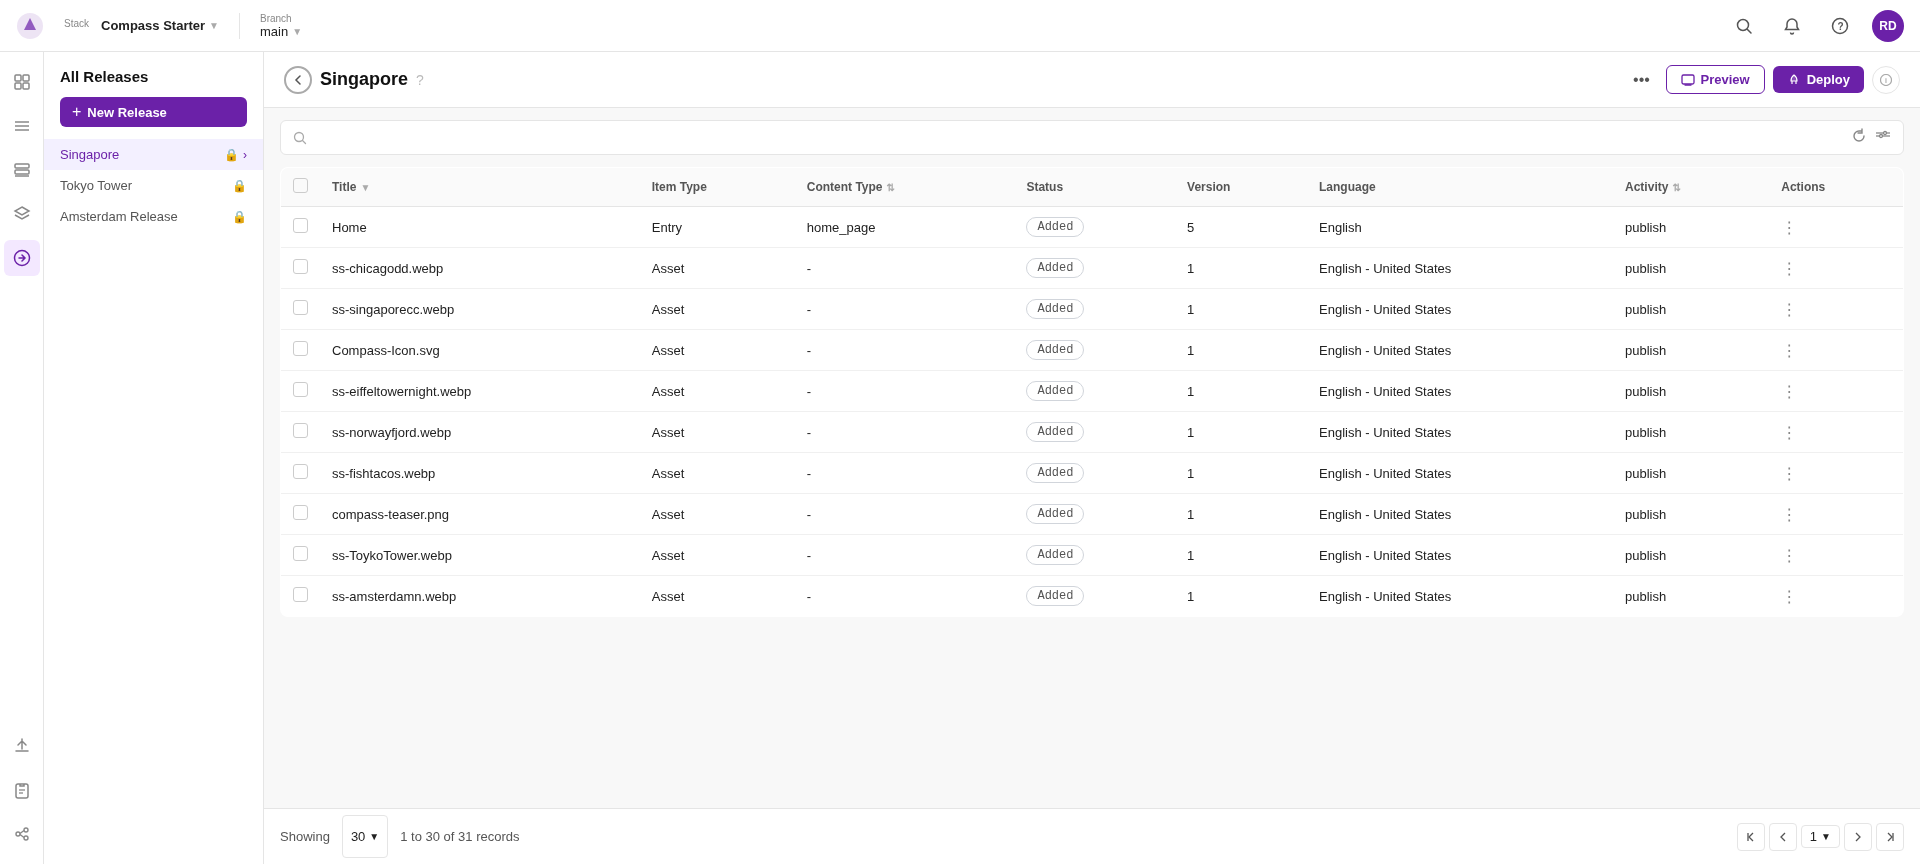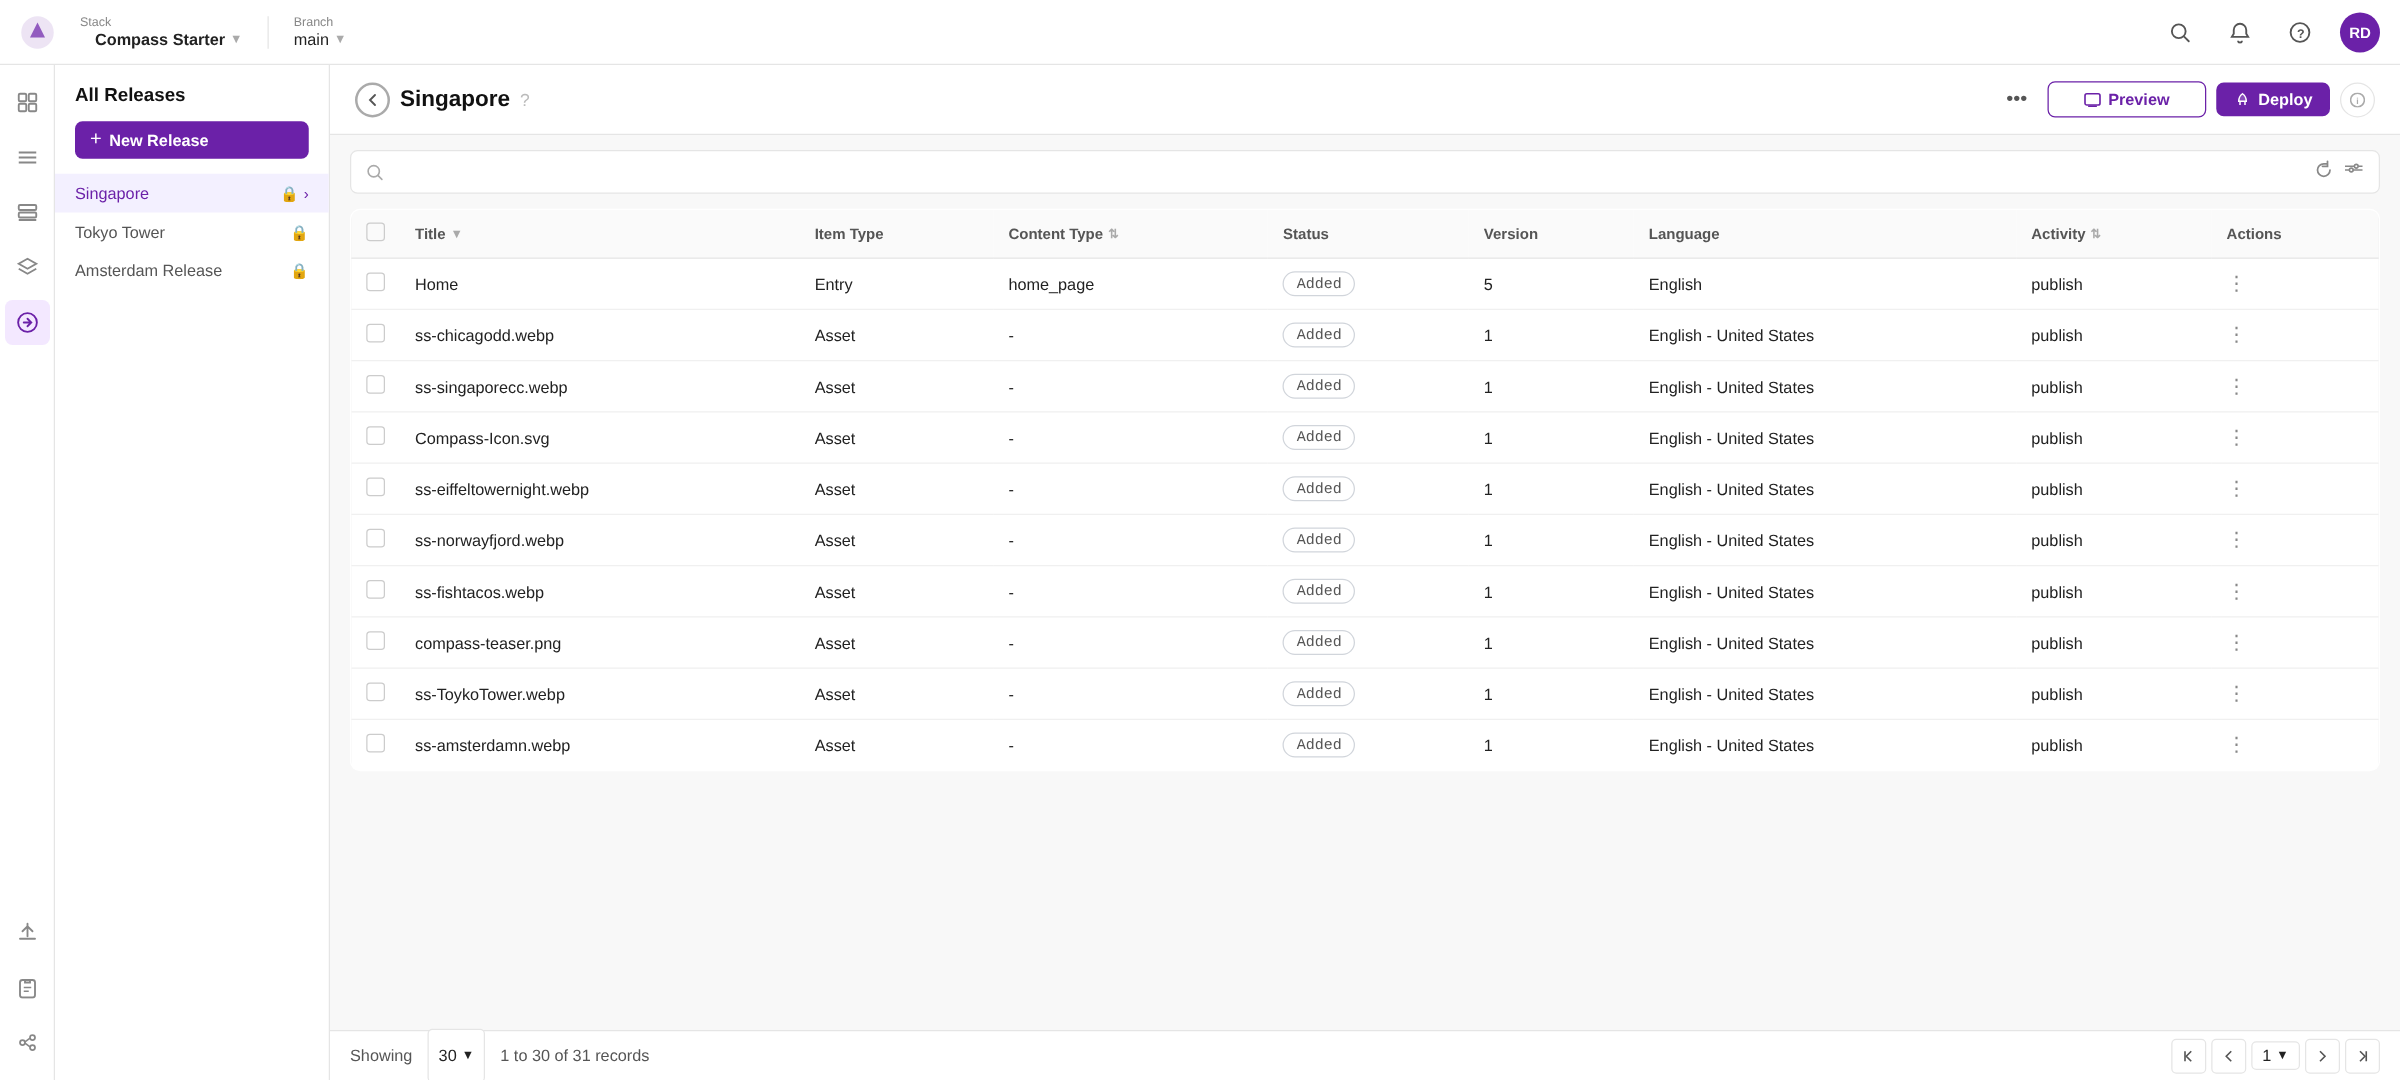--- a/index.html
+++ b/index.html
@@ -10,21 +10,21 @@
       height: 52px;
       background: #fff;
       border-bottom: 1px solid #e5e5e5;
       display: flex;
       align-items: center;
       padding: 0 16px;
       justify-content: space-between;
       flex-shrink: 0;
     }
     .topbar-left { display: flex; align-items: center; gap: 20px; }
-    .stack-info { display: flex; flex-direction: column; }
+    .stack-info { display: flex; flex-direction: row; }
     .stack-label { font-size: 10px; color: #888; }
     .stack-name { font-size: 13px; font-weight: 600; color: #222; display: flex; align-items: center; gap: 4px; margin-left: 12px; }
     .branch-info { display: flex; flex-direction: column; padding-left: 20px; border-left: 1px solid #e5e5e5; }
     .branch-label { font-size: 10px; color: #888; }
     .branch-name { font-size: 13px; font-weight: 500; color: #222; display: flex; align-items: center; gap: 4px; }
     .topbar-right { display: flex; align-items: center; gap: 16px; }
     .icon-btn { width: 32px; height: 32px; display: flex; align-items: center; justify-content: center; cursor: pointer; color: #555; font-size: 18px; border: none; background: none; border-radius: 4px; }
     .avatar { width: 32px; height: 32px; background: #6b21a8; border-radius: 50%; display: flex; align-items: center; justify-content: center; color: #fff; font-size: 12px; font-weight: 700; }
 
     
@@ -103,21 +103,21 @@
     .content-header-left { display: flex; align-items: center; gap: 8px; }
     .back-btn { width: 28px; height: 28px; border: 2px solid #aaa; border-radius: 50%; display: flex; align-items: center; justify-content: center; cursor: pointer; color: #555; font-size: 13px; }
     .content-title { font-size: 18px; font-weight: 700; color: #111; }
     .help-icon { color: #bbb; cursor: pointer; font-size: 14px; }
     .content-header-right { display: flex; align-items: center; gap: 8px; }
     .more-btn { width: 32px; height: 32px; display: flex; align-items: center; justify-content: center; cursor: pointer; color: #555; border: none; background: none; border-radius: 4px; font-size: 16px; }
     .preview-btn {
       display: flex; align-items: center; gap: 6px;
       border: 1px solid #6b21a8; color: #6b21a8;
       background: #fff; border-radius: 6px;
-      padding: 6px 28px; font-size: 13px; font-weight: 600;
+      padding: 6px 14px; font-size: 13px; font-weight: 600;
       cursor: pointer;
     }
     .deploy-btn {
       display: flex; align-items: center; gap: 6px;
       background: #6b21a8; color: #fff;
       border: none; border-radius: 6px;
       padding: 6px 14px; font-size: 13px; font-weight: 600;
       cursor: pointer;
     }
     .info-btn { width: 28px; height: 28px; display: flex; align-items: center; justify-content: center; cursor: pointer; color: #aaa; border: 1px solid #e5e5e5; border-radius: 50%; background: #fff; font-size: 12px; }
@@ -154,21 +154,21 @@
       border: 1px solid #d1d5db; border-radius: 12px;
       font-size: 12px; color: #555; background: #fff; font-family: Liberation Mono, monospace;
     }
     .checkbox { width: 15px; height: 15px; border: 1.5px solid #ccc; border-radius: 3px; cursor: pointer; display: inline-block; }
     .actions-btn { color: #888; cursor: pointer; font-size: 16px; letter-spacing: 1px; }
     .th-sort { display: flex; align-items: center; gap: 4px; }
     .sort-icon { color: #aaa; font-size: 10px; }
 
     
     .table-footer {
-      height: 40px; background: #fff;
+      height: 56px; background: #fff;
       border-top: 1px solid #e5e5e5;
       display: flex; align-items: center;
       padding: 0 16px; gap: 12px;
       flex-shrink: 0;
     }
     .showing-label { font-size: 13px; color: #555; }
     .per-page-select {
       display: flex; align-items: center; gap: 4px;
       border: 1px solid #e5e5e5; border-radius: 4px;
       padding: 13px 8px; font-size: 13px; cursor: pointer;

